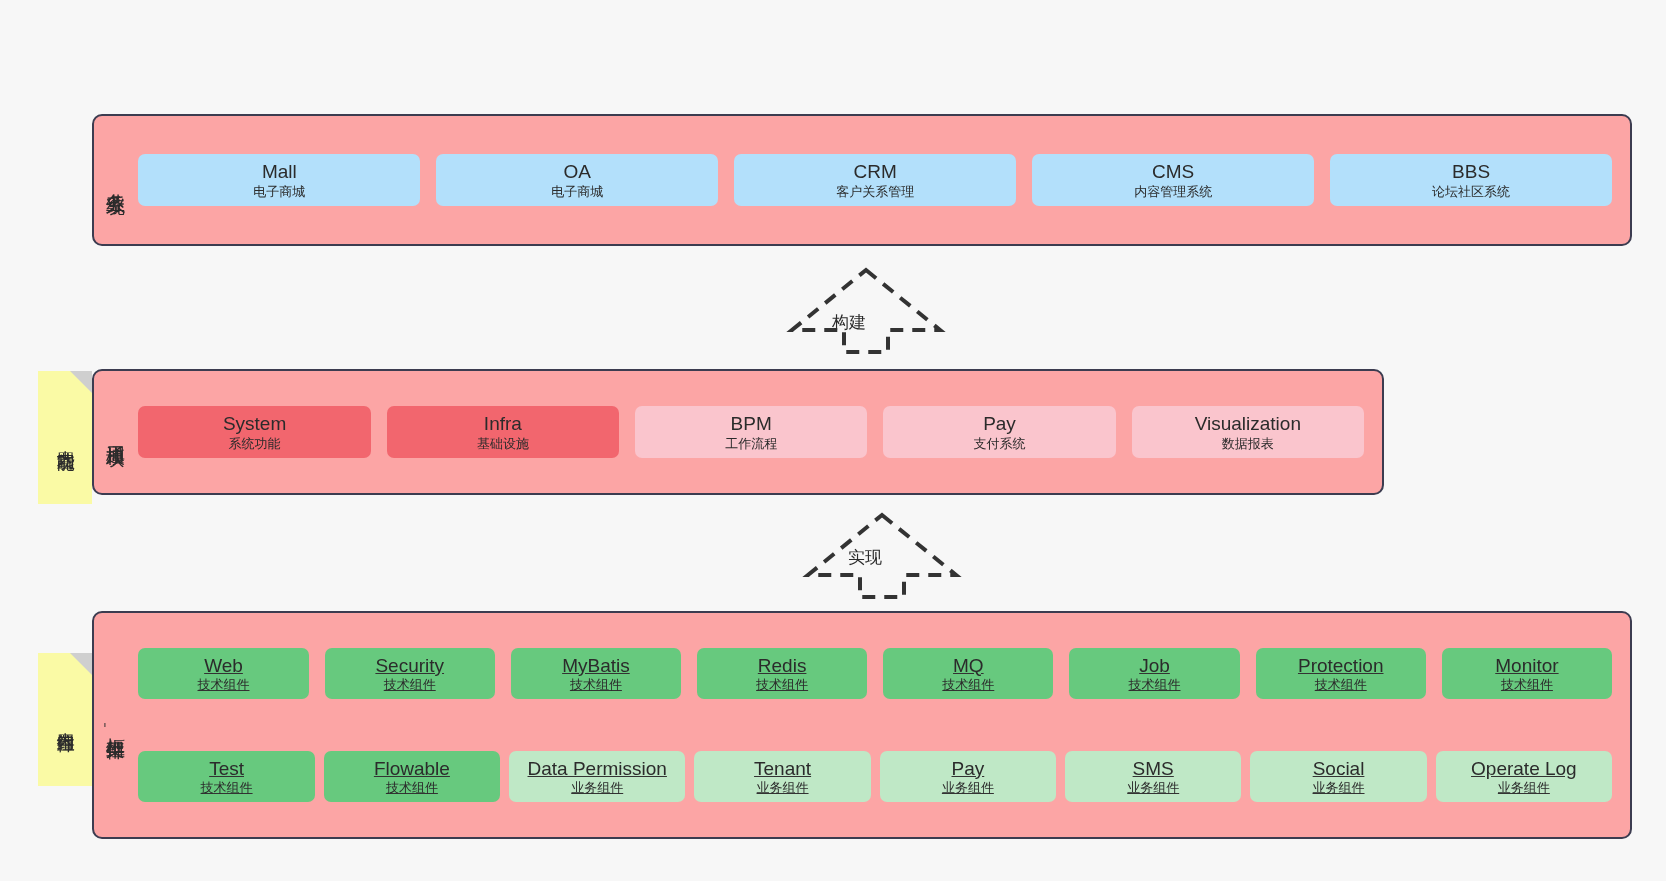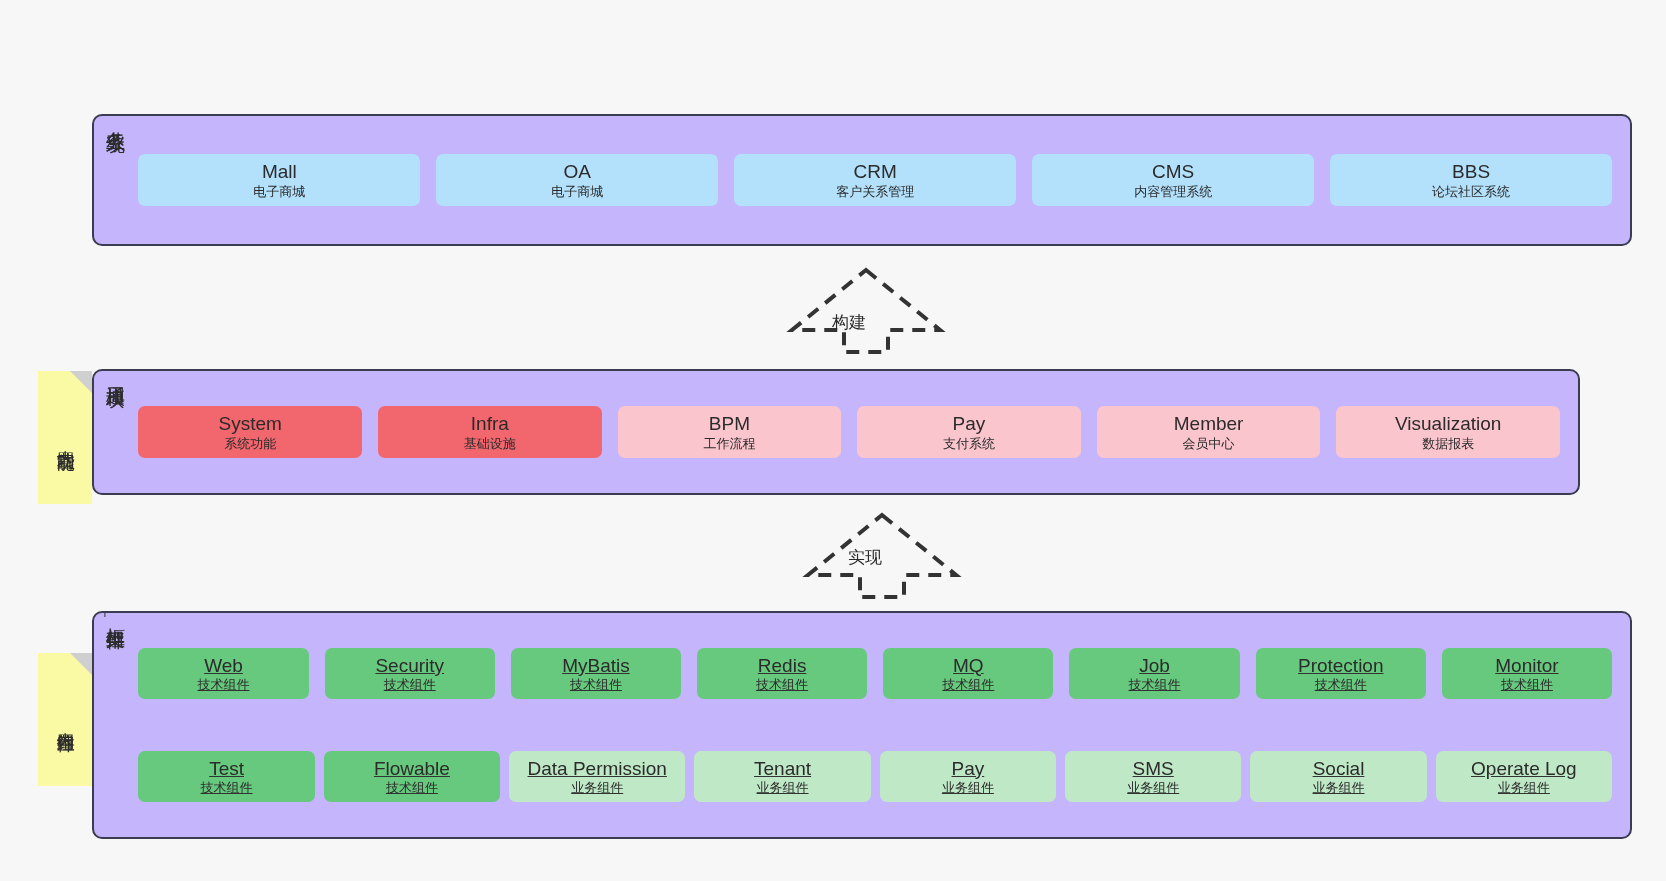--- a/index.html
+++ b/index.html
@@ -19,26 +19,26 @@
   #canvas {
     position: absolute;
     left: 0; top: 0;
     width: 1666px;
     height: 881px;
   }
 
   
   .layer {
     position: absolute;
-    background: #c4b5fd;
+    background: #fca5a5;
     border: 2px solid #3c3c50;
     border-radius: 10px;
     box-sizing: border-box;
     display: flex;
-    align-items: flex-start;
+    align-items: center;
   }
 
   
   .layer-title {
     writing-mode: vertical-rl;
     text-orientation: upright;
     font-size: 19px;
     line-height: 1.18;
     letter-spacing: 1px;
     color: #2b2b2b;
@@ -181,45 +181,41 @@
       <path d="M 76 2 L 150 62 L 98 62 L 98 84 L 54 84 L 54 62 L 2 62 Z" fill="none" stroke="#333333" stroke-width="4" stroke-dasharray="13,9" stroke-linejoin="miter"></path>
     </svg>
     <span class="arrow-label" style="left:42px; top:46px;">构建</span>
   </div>
 
   <div class="note" id="note-builtin-function" style="left:38px; top:371px; width:54px; height:133px;">
     <span class="note-fold"></span>
     <span class="note-label">内置功能</span>
   </div>
 
-  <div class="layer" id="layer-common-module" style="left:92px; top:369px; width:1488px; height:126px;">
+  <div class="layer" id="layer-common-module" style="left:92px; top:369px; width:1292px; height:126px;">
     <div class="layer-title">通用模块</div>
     <div class="cards" style="padding:15px 18px 15px 4px;">
       <div class="cards-row">
         <div class="card c-red">
           <span class="ct">System</span>
           <span class="cs">系统功能</span>
         </div>
         <div class="card c-red">
           <span class="ct">Infra</span>
           <span class="cs">基础设施</span>
         </div>
         <div class="card c-pink">
           <span class="ct">BPM</span>
           <span class="cs">工作流程</span>
         </div>
         <div class="card c-pink">
           <span class="ct">Pay</span>
           <span class="cs">支付系统</span>
         </div>
         <div class="card c-pink">
-          <span class="ct">Member</span>
-          <span class="cs">会员中心</span>
-        </div>
-        <div class="card c-pink">
           <span class="ct">Visualization</span>
           <span class="cs">数据报表</span>
         </div>
       </div>
     </div>
   </div>
 
   <div class="arrow" id="arrow-implement" style="left:806px; top:513px; width:152px; height:86px;">
     <svg width="152" height="86" viewBox="0 0 152 86">
       <path d="M 76 2 L 150 62 L 98 62 L 98 84 L 54 84 L 54 62 L 2 62 Z" fill="none" stroke="#333333" stroke-width="4" stroke-dasharray="13,9" stroke-linejoin="miter"></path>

